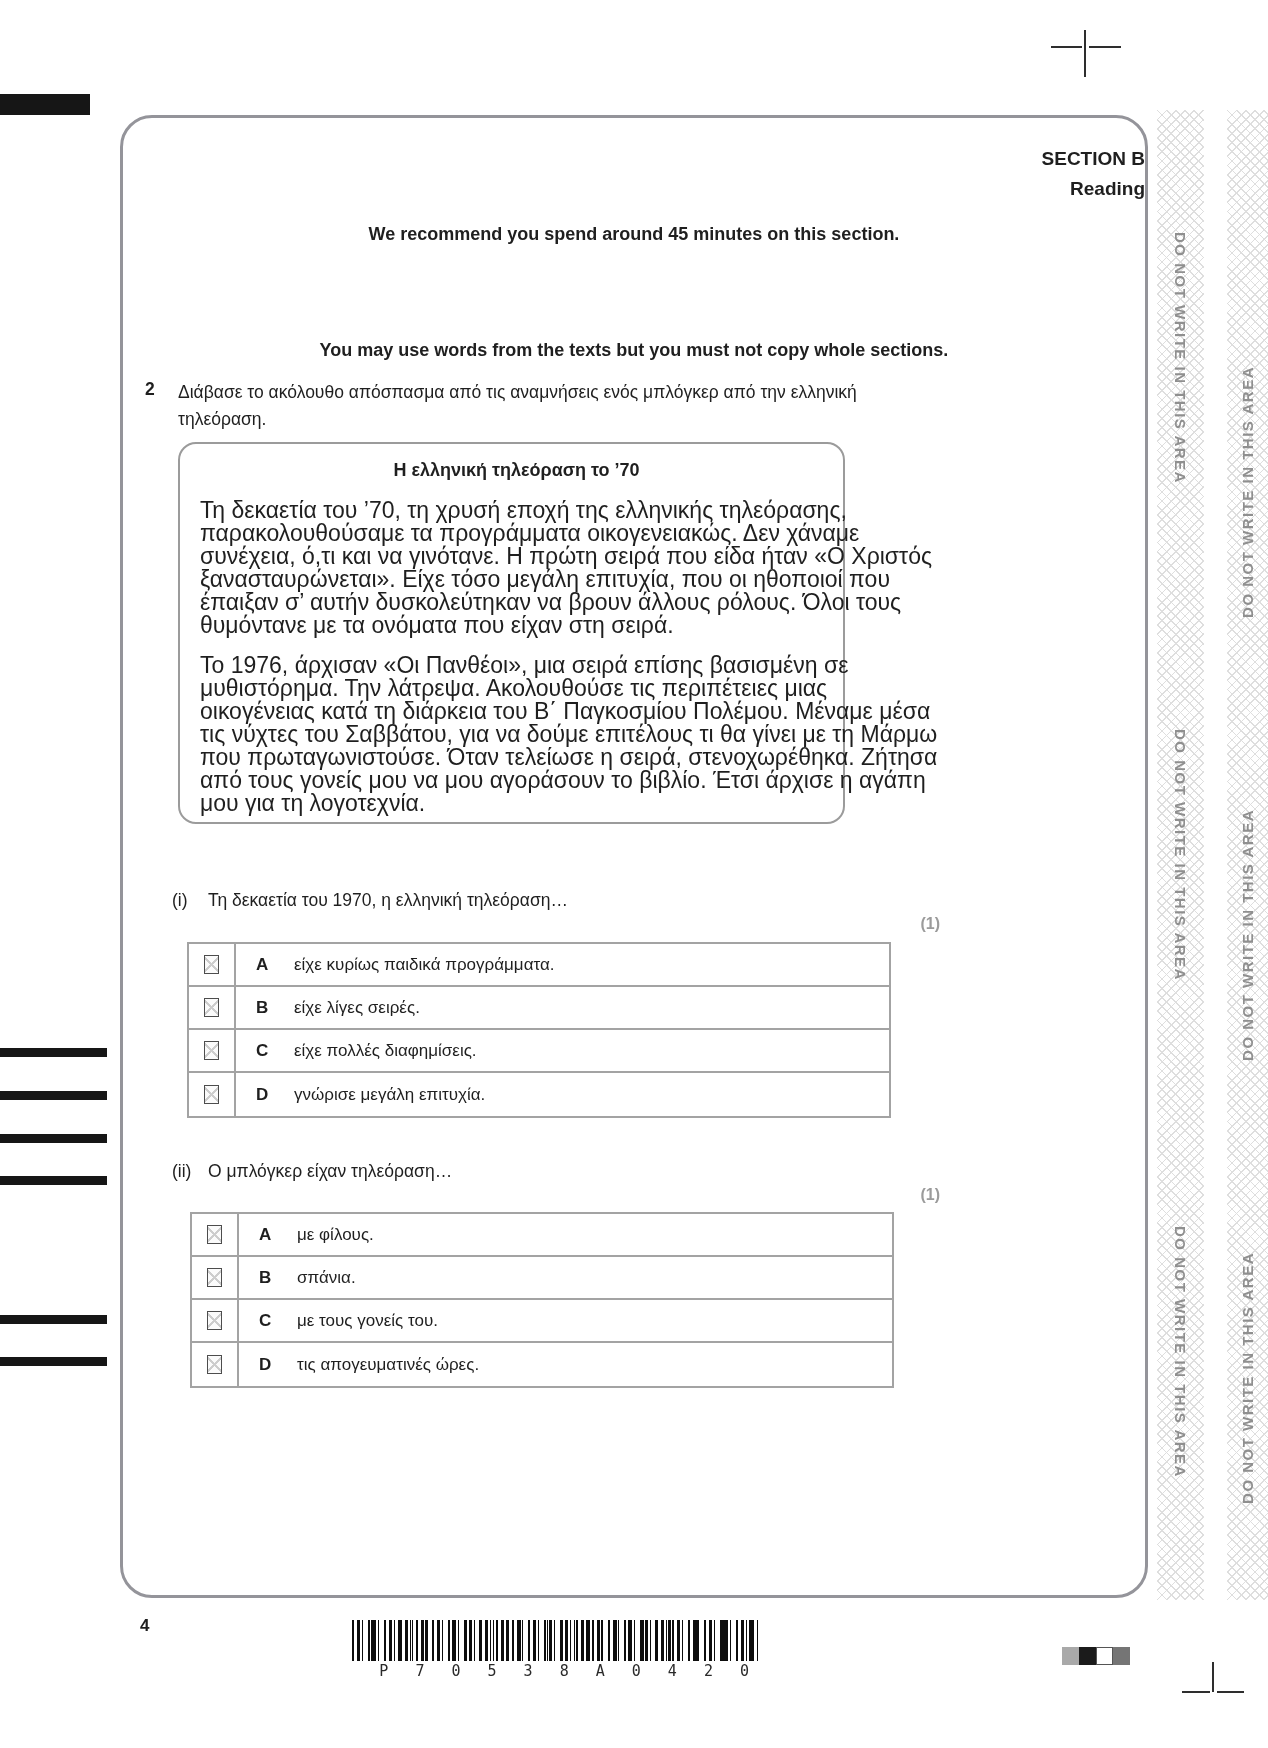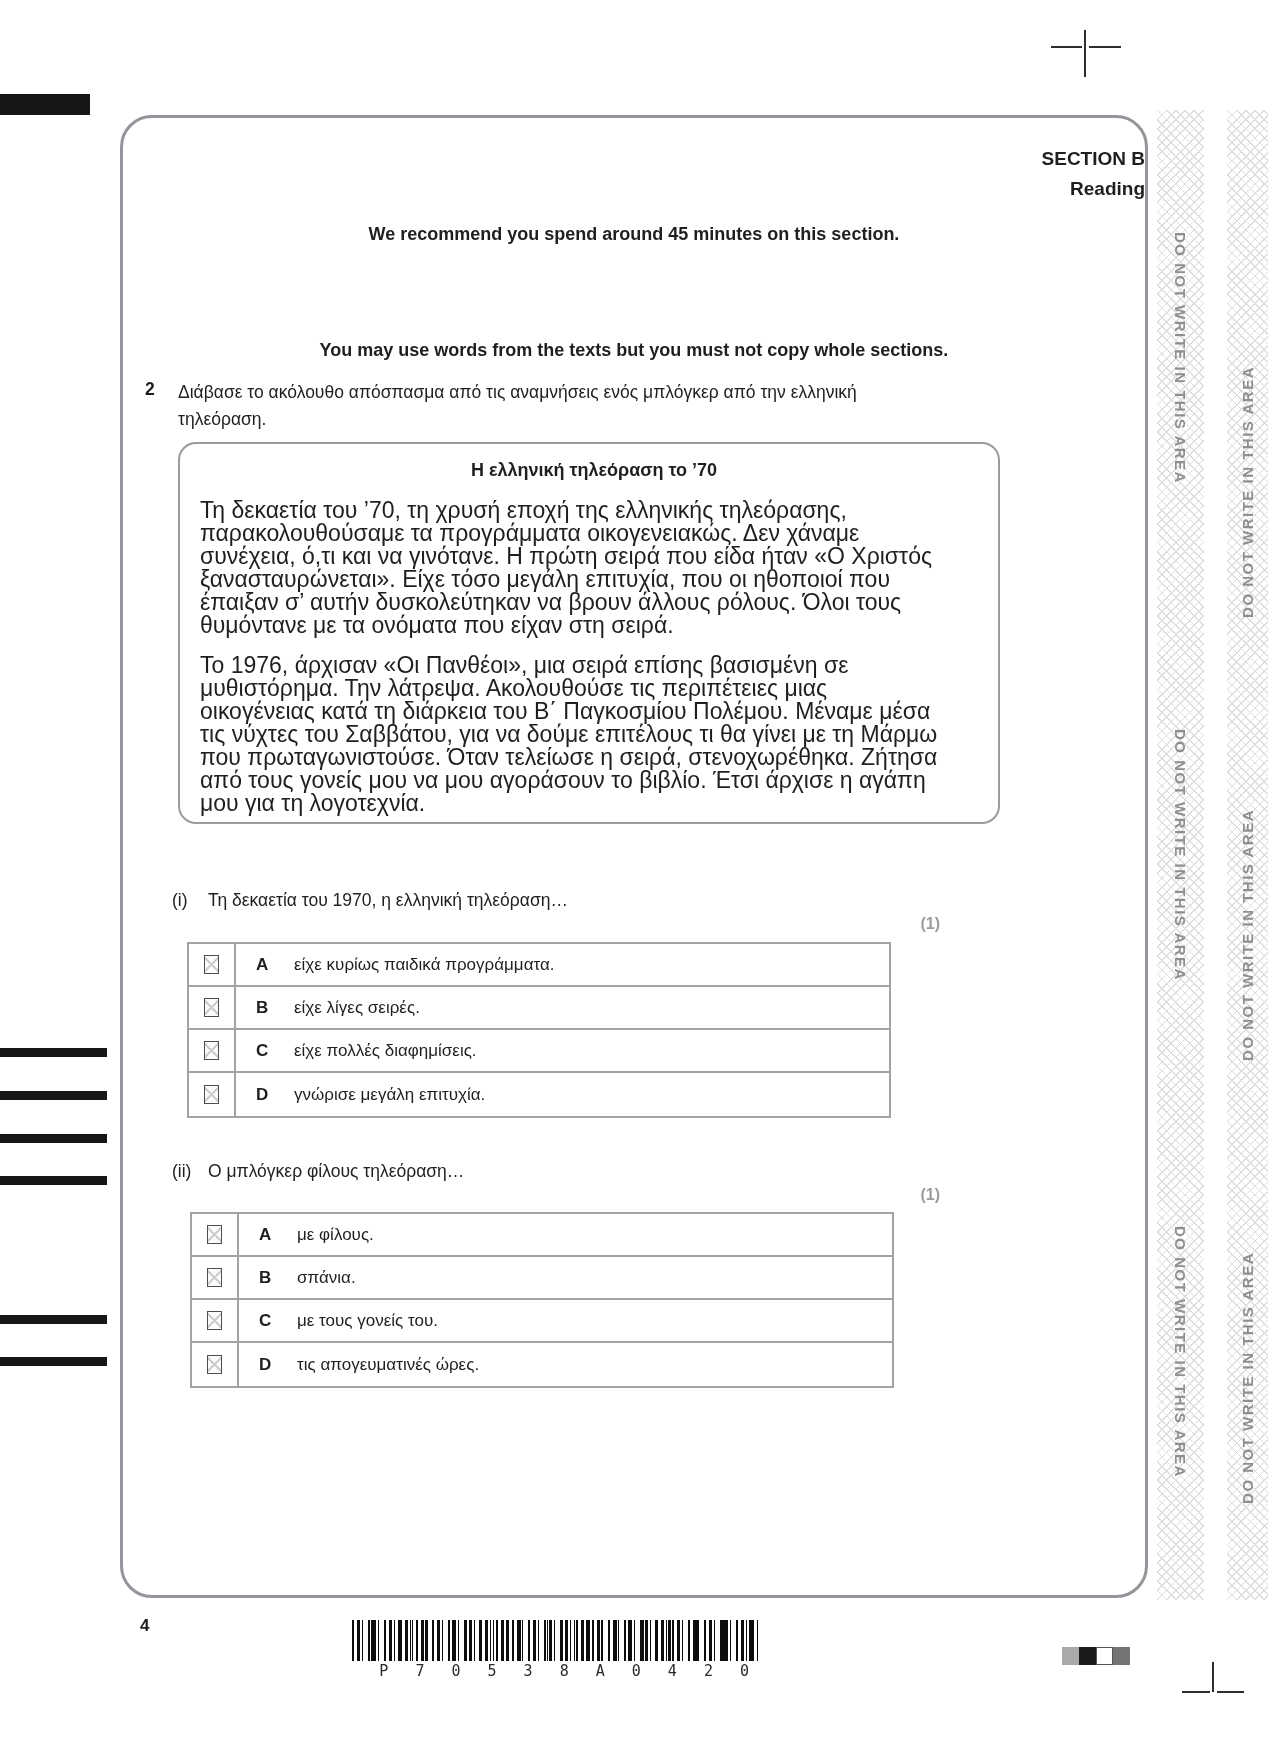--- a/index.html
+++ b/index.html
@@ -45,21 +45,21 @@
   .inst1 { top:103px; }
   .inst2 { top:144px; padding:0 60px; }
   .inst3 { top:219px; }
 
   .q-intro { position:absolute; top:261px; left:22px; display:flex; }
   .q-num { font-weight:bold; font-size:17.5px; width:33px; text-align:left; }
   .q-intro-text { font-size:17.5px; line-height:27px; width:705px; }
 
   
   .passage {
-    position:absolute; left:55px; top:324px; width:822px; height:382px;
+    position:absolute; left:55px; top:324px; width:667px; height:382px;
     border:2.5px solid #9b9b9b; border-radius:18px; background:#fff;
     padding:16px 10px 0 20px;
   }
   .passage-title { text-align:center; font-weight:bold; font-size:18px; margin-bottom:18px; }
   .passage p { font-size:23px; line-height:23px; margin-bottom:17px; width:742px; }
 
   .choose { position:absolute; top:731px; left:33px; width:820px; font-size:17.5px; line-height:27px; }
   .chk-inline {
     display:inline-block; width:15px; height:15px; vertical-align:-2px;
     border:1.6px solid #2c2c2c;
@@ -203,21 +203,21 @@
         </div>
       <div class="cell-main">
         <span class="opt-letter">D</span>
         <span class="opt-text">γνώρισε μεγάλη επιτυχία.</span>
       </div>
     </div>
   </div>
 
   <div class="part-prompt prompt-ii">
     <span class="part-label">(ii)</span>
-    <span>Ο μπλόγκερ φίλους τηλεόραση…</span>
+    <span>Ο μπλόγκερ είχαν τηλεόραση…</span>
   </div>
   <div class="marks marks-ii">(1)</div>
 
   <div class="opt-table table-ii">
     <div class="opt-row">
       <div class="cell-chk">
           <span class="chk"></span>
         </div>
       <div class="cell-main">
         <span class="opt-letter">A</span>

